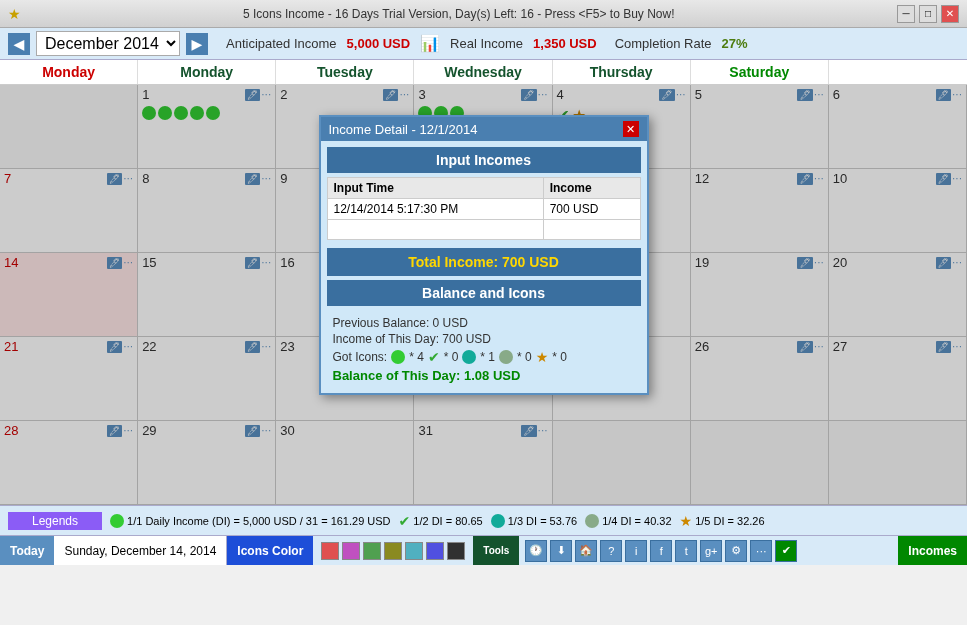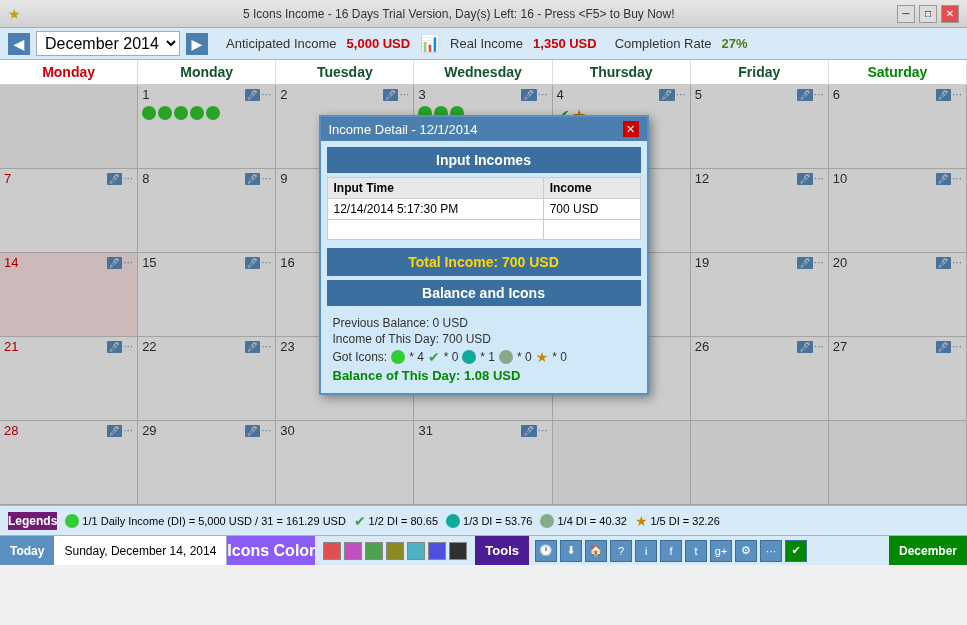--- a/index.html
+++ b/index.html
@@ -137,37 +137,37 @@
     
     #legend-bar {
       background: #d8eaf8;
       border-top: 1px solid #aac;
       display: flex;
       align-items: center;
       padding: 4px 8px;
       gap: 8px;
       height: 30px;
     }
-    .legend-btn { background: #701a75; color: white; padding: 2px 0; font-size: 12px; font-weight: bold; border: none; cursor: pointer; }
+    .legend-btn { background: #8b5cf6; color: white; padding: 2px 24px; font-size: 12px; font-weight: normal; border: none; cursor: pointer; }
     .legend-item { display: flex; align-items: center; gap: 3px; font-size: 11px; }
 
     
     #status-bar {
       background: #d8eaf8;
       border-top: 1px solid #aac;
       display: flex;
       align-items: center;
       height: 30px;
     }
     .status-today { background: #5a8fc0; color: white; padding: 6px 10px; font-weight: bold; font-size: 12px; height: 100%; display: flex; align-items: center; }
     .status-date { background: white; padding: 4px 10px; font-size: 12px; flex: 0 0 auto; height: 100%; display: flex; align-items: center; border-right: 1px solid #aac; }
-    .status-icons-label { background: #8b5cf6; color: white; padding: 4px 0; font-weight: bold; font-size: 16px; height: 100%; display: flex; align-items: center; }
+    .status-icons-label { background: #1d4ed8; color: white; padding: 4px 10px; font-weight: bold; font-size: 12px; height: 100%; display: flex; align-items: center; }
     .status-colors { display: flex; align-items: center; gap: 3px; padding: 2px 8px; height: 100%; }
     .color-swatch { width: 18px; height: 18px; border: 1px solid #888; cursor: pointer; }
-    .status-tools { background: #4c1d95; color: white; padding: 4px 10px; font-weight: bold; font-size: 13px; height: 100%; display: flex; align-items: center; }
+    .status-tools { background: #14532d; color: white; padding: 4px 10px; font-weight: bold; font-size: 10px; height: 100%; display: flex; align-items: center; }
     .status-tool-icons { display: flex; align-items: center; gap: 3px; padding: 2px 6px; }
     .tool-icon { width: 22px; height: 22px; background: #5a8fc0; border: 1px solid #3a6f9f; color: white; font-size: 11px; display: flex; align-items: center; justify-content: center; cursor: pointer; }
     .status-license { background: #080; color: white; padding: 4px 10px; font-weight: bold; font-size: 12px; height: 100%; display: flex; align-items: center; margin-left: auto; cursor: pointer; }
   </style>
 </head>
 <body>
 
 <div id="title-bar">
   <span class="app-icon">★</span>
   <span id="title-text">5 Icons Income - 16 Days Trial Version,  Day(s) Left: 16 - Press &lt;F5&gt; to Buy Now!</span>
@@ -192,21 +192,20 @@
   <span style="margin-left:12px; color:#333; font-size:13px;">Completion Rate</span>
   <span class="nav-pct" style="margin-left:4px;">27%</span>
 </div>
 
 <div id="cal-header">
   <div class="cal-header-cell sun">Monday</div>
   <div class="cal-header-cell weekday">Monday</div>
   <div class="cal-header-cell weekday">Tuesday</div>
   <div class="cal-header-cell weekday">Wednesday</div>
   <div class="cal-header-cell weekday">Thursday</div>
-  <div class="cal-header-cell weekday">Friday</div>
   <div class="cal-header-cell sat">Saturday</div>
 </div>
 
 <div id="cal-grid" style="position:relative;">
 
   <div class="cal-cell empty"></div>
 
   <div class="cal-cell">
     <div class="cell-top">
       <span class="cell-num">1</span>
@@ -571,14 +570,14 @@
     <div class="tool-icon">🏠</div>
     <div class="tool-icon">?</div>
     <div class="tool-icon">ℹ</div>
     <div class="tool-icon">f</div>
     <div class="tool-icon">t</div>
     <div class="tool-icon">g+</div>
     <div class="tool-icon">⚙</div>
     <div class="tool-icon">···</div>
     <div class="tool-icon" style="background:#080;">✔</div>
   </div>
-  <div class="status-license">December</div>
+  <div class="status-license">Incomes</div>
 </div>
 
 </body></html>

